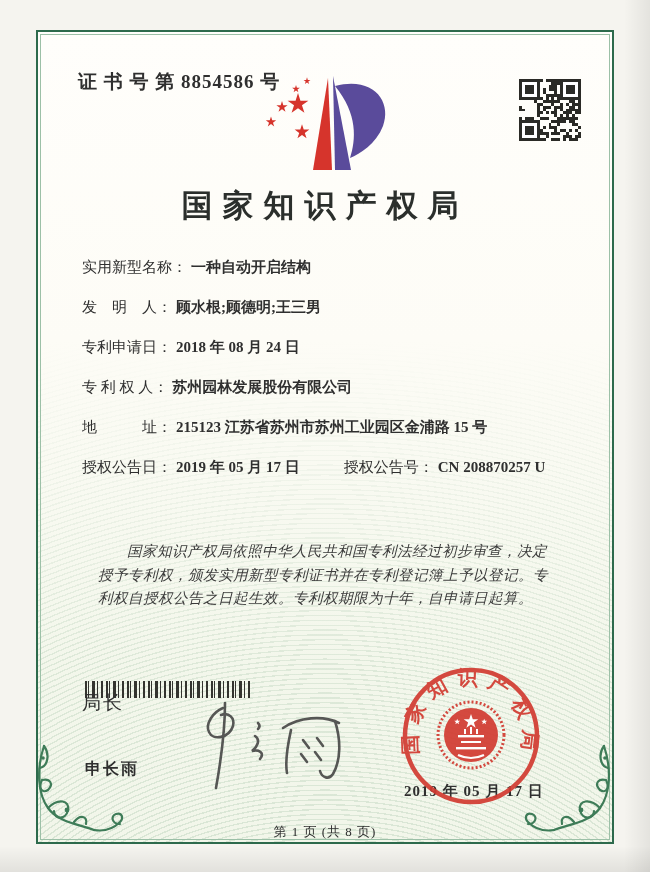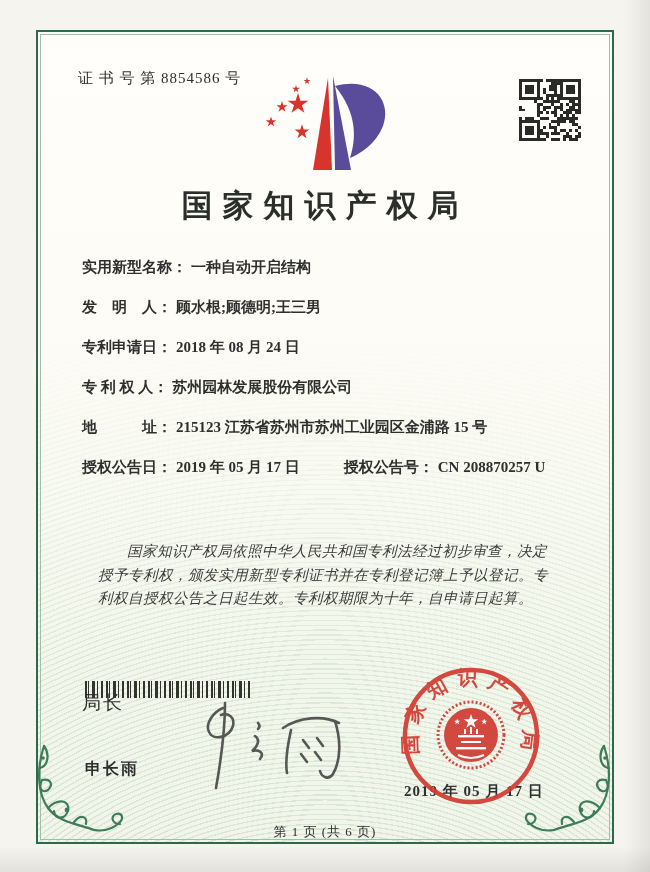--- a/index.html
+++ b/index.html
@@ -15,26 +15,26 @@
   .frame{
     position:absolute;left:36px;top:30px;width:578px;height:814px;
     border:2px solid #2d6a4c;box-sizing:border-box;
     background:
       linear-gradient(180deg,#fffefb 0%,#fdfcf6 38%,rgba(253,252,246,.55) 58%,rgba(250,251,242,.12) 78%,rgba(248,250,240,0) 100%),
       repeating-radial-gradient(120% 75% at 50% 135%, rgba(96,152,110,.17) 0 1.5px, rgba(96,152,110,0) 1.5px 5.5px),
       #f2f6ea;
   }
   .frame-inner{position:absolute;inset:2px;border:1px solid #9cc0a7;}
   .abs{position:absolute;}
-  .cert-no{left:78px;top:69px;font-size:15px;font-weight:400;letter-spacing:1px;}
+  .cert-no{left:78px;top:69px;font-size:19px;font-weight:700;letter-spacing:1px;}
   .title{left:0;right:0;top:185px;text-align:center;font-size:31px;font-weight:700;
          letter-spacing:10px;color:#2b2f2c;}
   .fields{left:82px;top:256px;width:505px;font-size:15px;}
   .frow{line-height:23px;margin-bottom:17px;white-space:nowrap;}
-  .flabel{font-weight:700;}
+  .flabel{font-weight:400;}
   .fvalue{font-weight:700;margin-left:4px;}
   .grant-cell-a{display:inline-block;width:258px;}
   .paras{left:82px;top:524px;width:488px;font-size:14.5px;line-height:23.5px;
          font-style:italic;color:#3b3b3b;letter-spacing:.5px;}
   .paras p{margin:16px;text-indent:2em;}
   .barcode{left:85px;top:681px;width:168px;height:17px;
     background:repeating-linear-gradient(90deg,
       #34342f 0 2px,transparent 2px 3px,#34342f 3px 4px,transparent 4px 7px,
       #34342f 7px 10px,transparent 10px 12px,#34342f 12px 13px,transparent 13px 16px,
       #34342f 16px 18px,transparent 18px 21px);}
@@ -293,21 +293,21 @@
     <rect x="62" y="72" width="26" height="2.4" fill="#fff"></rect>
     <rect x="65" y="78" width="20" height="2" fill="#fff"></rect>
     <rect x="60" y="84" width="30" height="2.4" fill="#fff"></rect>
     <rect x="68" y="66" width="2" height="5" fill="#fff"></rect>
     <rect x="80" y="66" width="2" height="5" fill="#fff"></rect>
     <rect x="74" y="64" width="2" height="7" fill="#fff"></rect>
     <path d="M 62 92 Q 75 98 88 92" fill="none" stroke="#fff" stroke-width="2.2"></path>
   </g>
 </svg>
 
-<div class="abs footer">第 1 页 (共 6 页)</div>
+<div class="abs footer">第 1 页 (共 8 页)</div>
 
 <svg class="abs orn-l" width="100" height="112" viewBox="0 0 100 112">
   <g fill="none" stroke="#3e7c58" stroke-width="2.2" stroke-linecap="round">
     <path d="M 10 16 C 2 40, 4 64, 14 78 C 24 92, 44 94, 60 100"></path>
     <path d="M 14 78 C 24 68, 36 70, 34 80 C 32 90, 20 90, 20 81"></path>
     <path d="M 10 16 C 16 24, 14 36, 6 38"></path>
     <path d="M 8 50 C 16 48, 20 54, 14 60 C 8 64, 4 58, 8 50"></path>
     <path d="M 60 100 C 72 102, 80 98, 86 92 C 90 88, 88 82, 82 84 C 76 86, 78 94, 86 94"></path>
     <path d="M 40 92 C 46 84, 54 86, 52 94"></path>
   </g>

